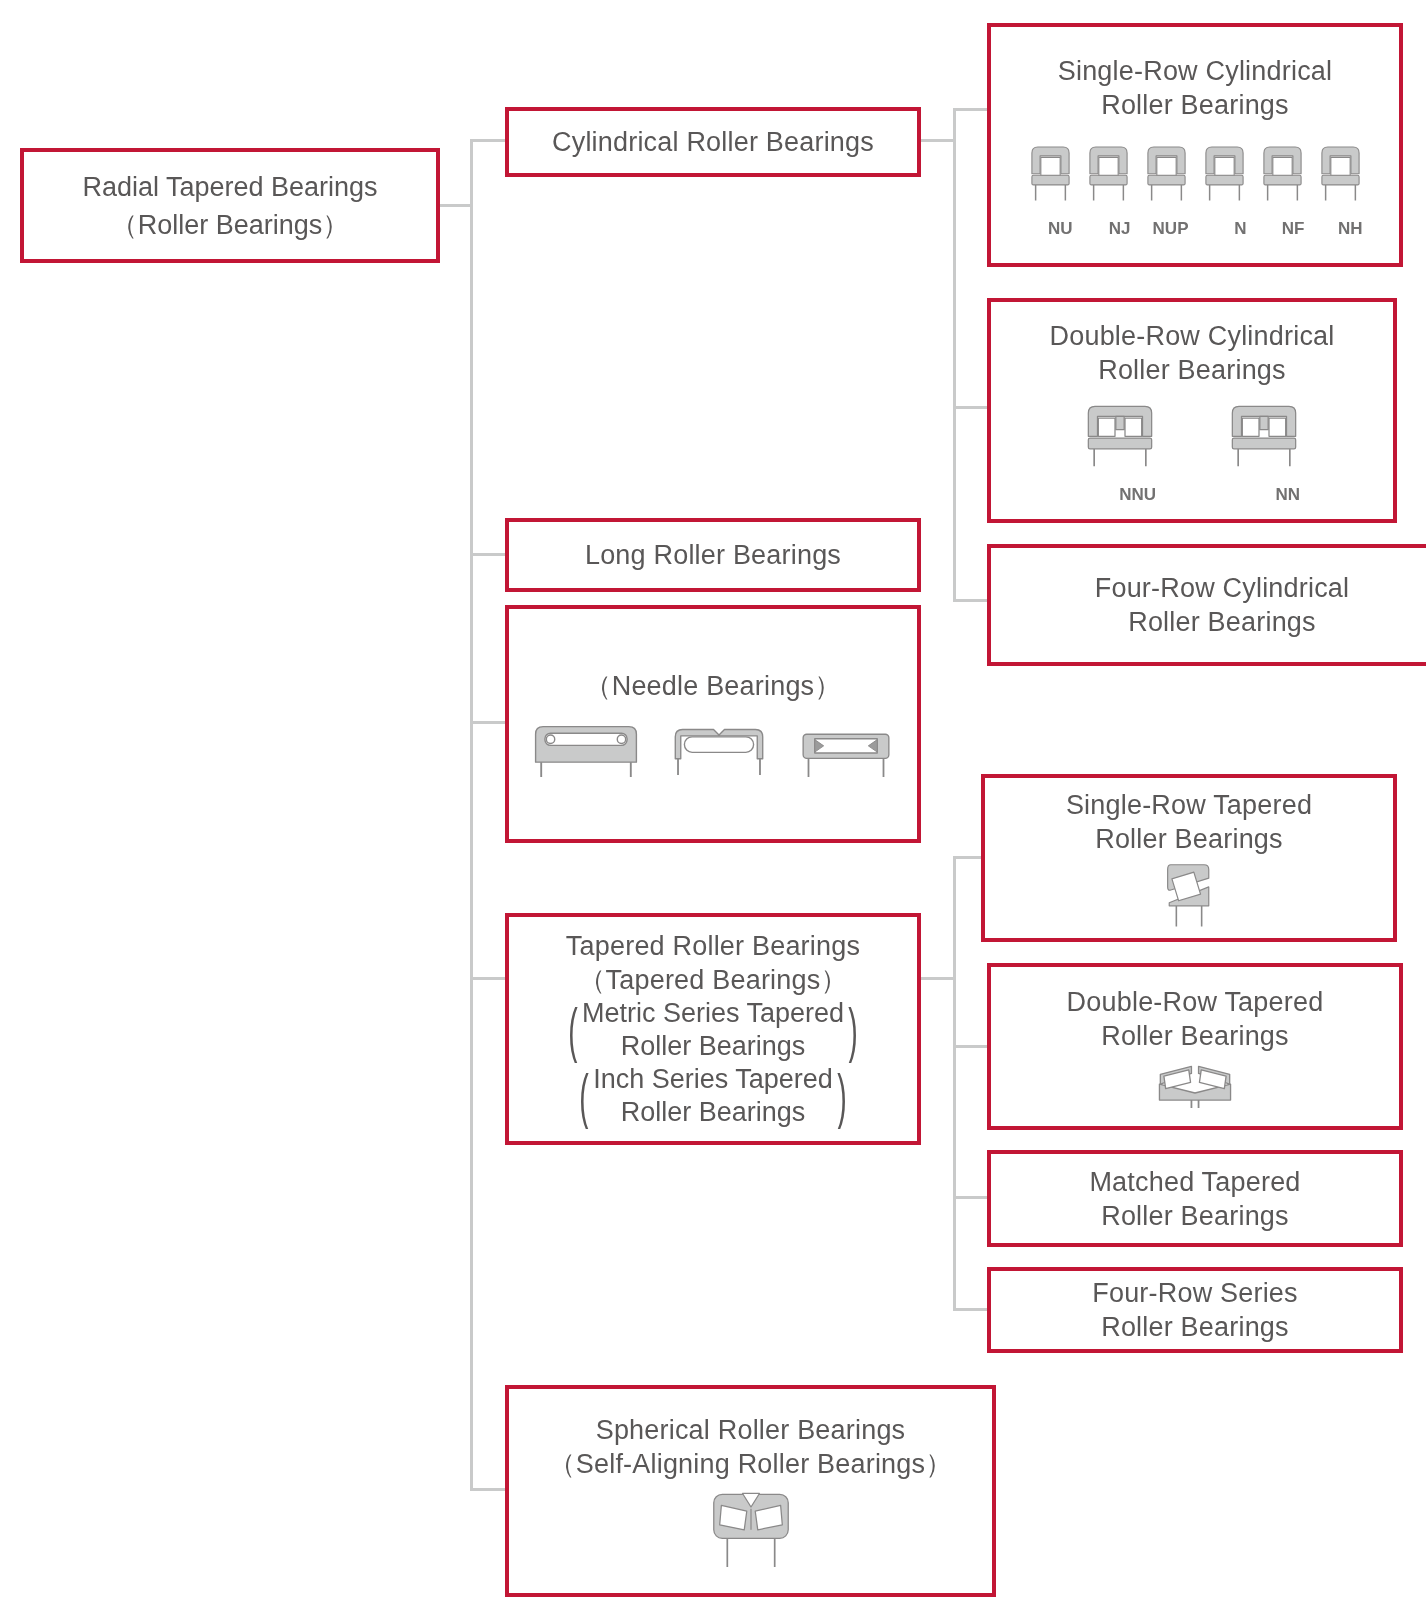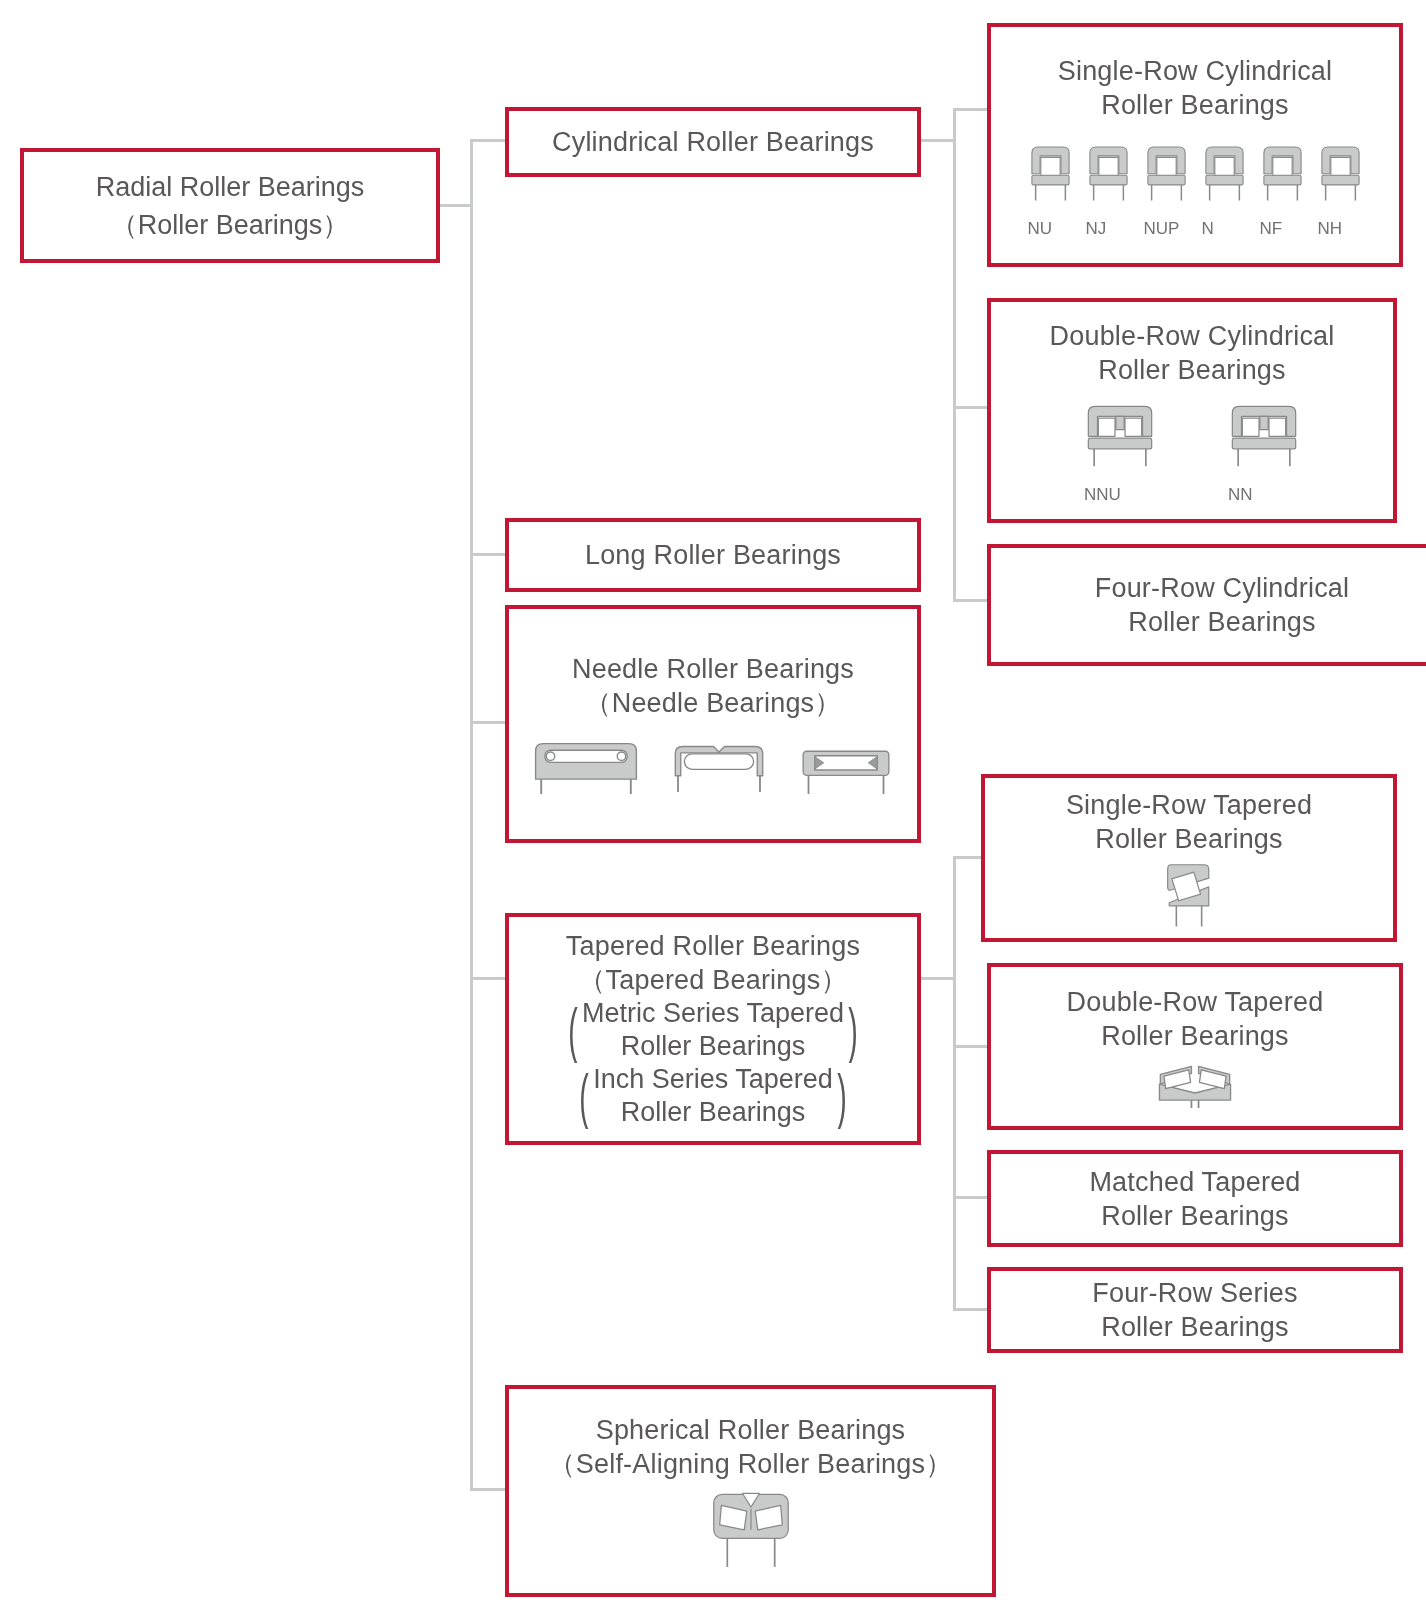--- a/index.html
+++ b/index.html
@@ -10,21 +10,21 @@
   .node{
     position:absolute;box-sizing:border-box;border:4px solid #c21635;background:#fff;
     display:flex;flex-direction:column;align-items:center;justify-content:center;
   }
   .bt{font-size:27px;line-height:34px;text-align:left;letter-spacing:.2px;}
   .bt-big{font-size:27px;line-height:38px;text-align:center;}
   .hline,.vline{position:absolute;background:#c9caca;}
   .hline{height:3px;}
   .vline{width:3px;}
   .icon-row{display:flex;align-items:flex-end;justify-content:center;}
-  .icol{display:flex;flex-direction:column;align-items:flex-start;gap:18px;}
+  .icol{display:flex;flex-direction:column;align-items:flex-end;gap:18px;font-weight:bold;}
   .ilabel{font-size:17px;line-height:1;color:#727171;}
   .bicon{display:block;}
   .if{fill:#c9caca;stroke:#8a8989;stroke-width:1.5;stroke-linejoin:round;}
   .iw{fill:#fff;stroke:#8a8989;stroke-width:1.5;stroke-linejoin:round;}
   .il{fill:none;stroke:#8a8989;stroke-width:2;}
   .ild{fill:none;stroke:#8a8989;stroke-width:1.4;}
   .id{fill:#9b9b9b;stroke:#8a8989;stroke-width:1;}
   .pgroup{display:flex;align-items:center;justify-content:center;gap:4px;}
   .pgroup .plines{font-size:27px;line-height:33px;text-align:center;}
   .bigparen{display:inline-block;font-size:30px;font-weight:300;line-height:1;
@@ -110,34 +110,33 @@
   <div class="hline" style="left:953px;top:599px;width:34px"></div>
 
   <div class="vline" style="left:953px;top:856px;height:455px"></div>
   <div class="hline" style="left:953px;top:856px;width:34px"></div>
   <div class="hline" style="left:918px;top:977px;width:38px"></div>
   <div class="hline" style="left:953px;top:1045px;width:34px"></div>
   <div class="hline" style="left:953px;top:1196px;width:34px"></div>
   <div class="hline" style="left:953px;top:1308px;width:34px"></div>
 
   <div class="node" style="left:20px;top:148px;width:420px;height:115px">
-    <div class="bt-big">Radial Roller Bearings</div>
+    <div class="bt-big">Radial Tapered Bearings</div>
     <div class="bt-big">（Roller Bearings）</div>
   </div>
 
   <div class="node" style="left:505px;top:107px;width:416px;height:70px">
     <div class="bt">Cylindrical Roller Bearings</div>
   </div>
 
   <div class="node" style="left:505px;top:518px;width:416px;height:74px">
     <div class="bt">Long Roller Bearings</div>
   </div>
 
   <div class="node" style="left:505px;top:605px;width:416px;height:238px">
-    <div class="bt">Needle Roller Bearings</div>
     <div class="bt">（Needle Bearings）</div>
     <div class="icon-row" style="gap:26px;margin-top:18px">
       <svg class="bicon" width="112" height="58" viewBox="0 0 120 62">
           <use href="#g-needle-a"></use>
         </svg>
       <svg class="bicon" width="102" height="57" viewBox="0 0 112 62">
           <use href="#g-needle-b"></use>
         </svg>
       <svg class="bicon" width="100" height="52" viewBox="0 0 112 58">
           <use href="#g-needle-c"></use>

